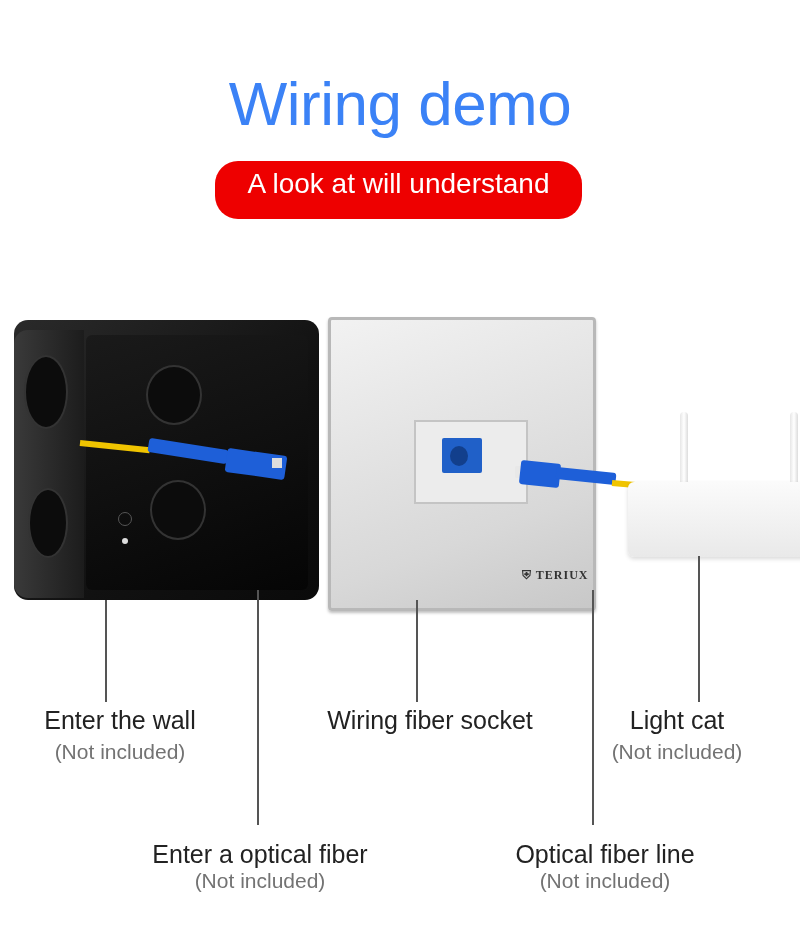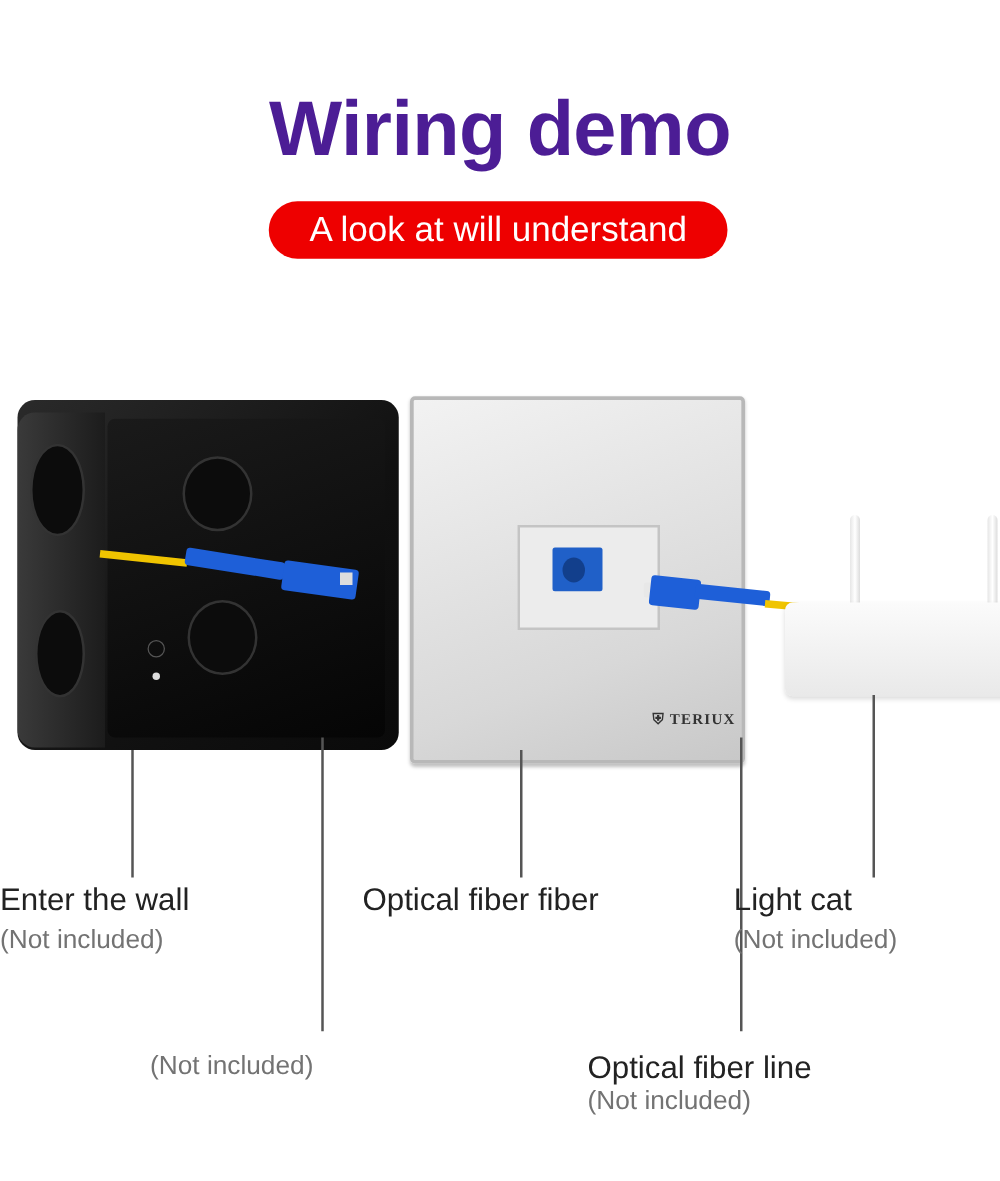--- a/index.html
+++ b/index.html
@@ -1,23 +1,23 @@
 <!DOCTYPE html>
 <html><head>
 <meta charset="utf-8">
 <style>
   html, body { margin:0; padding:0; }
   body { width:800px; height:945px; background:#ffffff; position:relative; overflow:hidden;
          font-family:"Liberation Sans", "DejaVu Sans", sans-serif; color:#222; }
   .abs { position:absolute; }
-  .title { left:0; width:800px; top:68px; text-align:center; font-size:62px; color:#4c1d95; letter-spacing:-0.5px;font-weight:bold; }
-  .pill { left:215px; top:161px; width:367px; height:46px; border-radius:23px; background:#ee0000;
+  .title { left:0; width:800px; top:68px; text-align:center; font-size:62px; color:#3b82f6; letter-spacing:-0.5px; }
+  .pill { left:215px; top:161px; width:367px; height:58px; border-radius:23px; background:#ee0000;
           color:#fff; font-size:28px; line-height:46px; text-align:center; }
   .lead { background:#555; width:2px; }
-  .lbl { font-size:25px; line-height:28px; color:#222; }
+  .lbl { text-align:center; font-size:25px; line-height:28px; color:#222; }
   .red { color:#737373; font-size:21px; line-height:26px; }
 
   
   .box-back { left:14px; top:320px; width:305px; height:280px; background:linear-gradient(135deg,#2a2a2a,#111 60%,#0a0a0a); border-radius:14px; }
   .box-side { left:14px; top:330px; width:70px; height:268px; background:linear-gradient(90deg,#3a3a3a,#1c1c1c); border-radius:14px 0 0 14px; }
   .box-inner { left:86px; top:335px; width:222px; height:255px; background:linear-gradient(160deg,#1a1a1a,#050505); border-radius:6px; }
   .hole { border-radius:50%; background:#0c0c0c; border:2px solid #333; }
   
   .fiber-y { height:6px; background:#f0c400; transform-origin:left center; }
   .sc-blue { background:#1e5fd8; border-radius:3px; }
@@ -83,28 +83,29 @@
 <div class="abs lead" style="left:416px;top:600px;height:102px;"></div>
 <div class="abs lead" style="left:592px;top:590px;height:235px;"></div>
 <div class="abs lead" style="left:698px;top:556px;height:146px;"></div>
 
 <div class="abs lbl" style="left:0;width:240px;top:706px;">
   <div>Enter the wall</div>
   <div class="red" style="margin-top:5px;">(Not included)</div>
 </div>
 
 <div class="abs lbl" style="left:290px;width:280px;top:706px;">
-  <div>Optical fiber fiber</div>
+  <div>Wiring fiber socket</div>
 </div>
 
 <div class="abs lbl" style="left:587px;width:180px;top:706px;">
   <div>Light cat</div>
   <div class="red" style="margin-top:5px;">(Not included)</div>
 </div>
 
 <div class="abs lbl" style="left:120px;width:280px;top:840px;">
+  <div>Enter a optical fiber</div>
   <div class="red">(Not included)</div>
 </div>
 
 <div class="abs lbl" style="left:470px;width:270px;top:840px;">
   <div>Optical fiber line</div>
   <div class="red">(Not included)</div>
 </div>
 
 </body></html>

